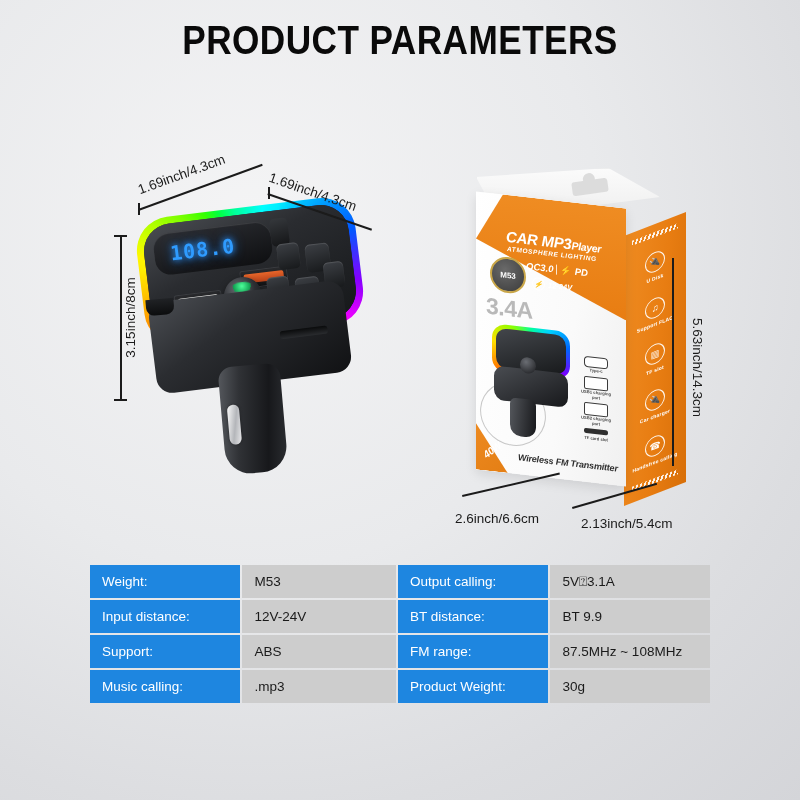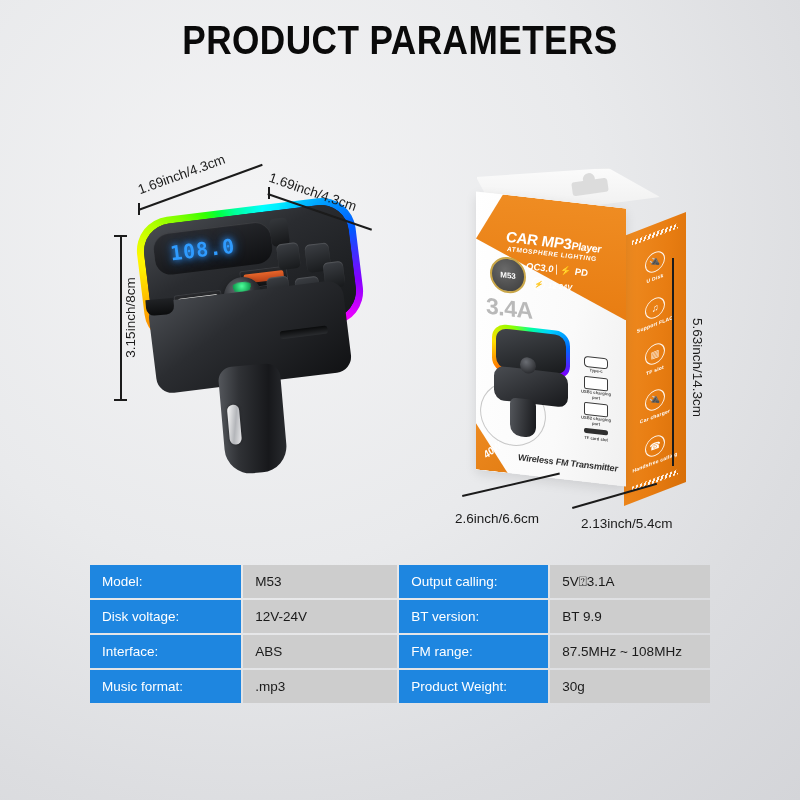--- a/index.html
+++ b/index.html
@@ -441,39 +441,39 @@
 
   <div class="dim-line" style="left:462px;top:495px;width:100px;height:1.5px;transform:rotate(-13deg);transform-origin:0 0;"></div>
   <div class="dim" style="left:455px;top:511px;">2.6inch/6.6cm</div>
 
   <div class="dim-line" style="left:572px;top:507px;width:88px;height:1.5px;transform:rotate(-16deg);transform-origin:0 0;"></div>
   <div class="dim" style="left:581px;top:516px;">2.13inch/5.4cm</div>
 
   <table id="spec-table">
     <tbody>
       <tr>
-        <td class="lab">Model:</td>
+        <td class="lab">Weight:</td>
         <td class="val">M53</td>
         <td class="lab">Output calling:</td>
         <td class="val">5V⍰3.1A</td>
       </tr>
       <tr>
-        <td class="lab">Disk voltage:</td>
+        <td class="lab">Input distance:</td>
         <td class="val">12V-24V</td>
-        <td class="lab">BT version:</td>
+        <td class="lab">BT distance:</td>
         <td class="val">BT 9.9</td>
       </tr>
       <tr>
-        <td class="lab">Interface:</td>
+        <td class="lab">Support:</td>
         <td class="val">ABS</td>
         <td class="lab">FM range:</td>
         <td class="val">87.5MHz ~ 108MHz</td>
       </tr>
       <tr>
-        <td class="lab">Music format:</td>
+        <td class="lab">Music calling:</td>
         <td class="val">.mp3</td>
         <td class="lab">Product Weight:</td>
         <td class="val">30g</td>
       </tr>
     </tbody>
   </table>
 
 </div>
 
 </body></html>

